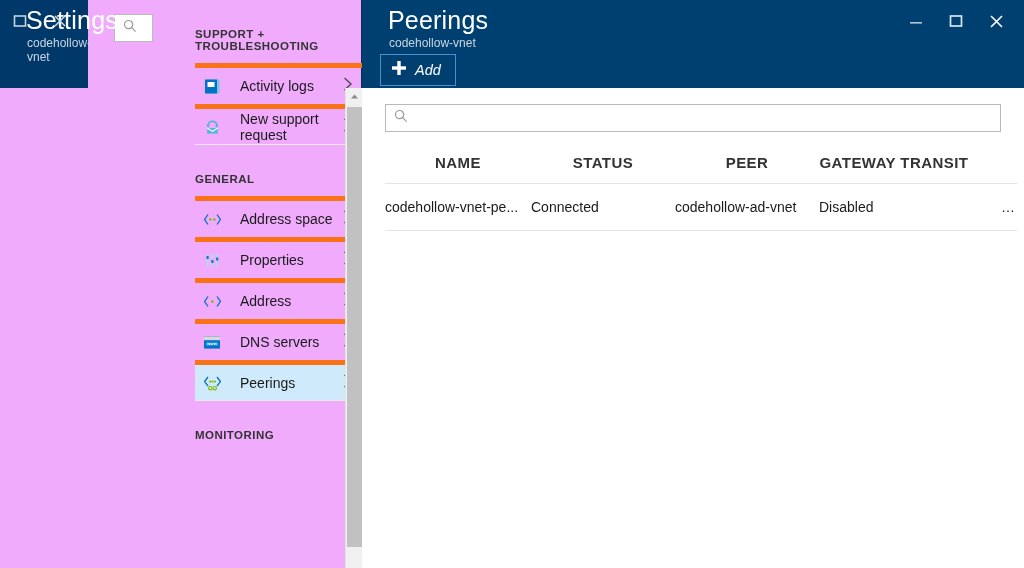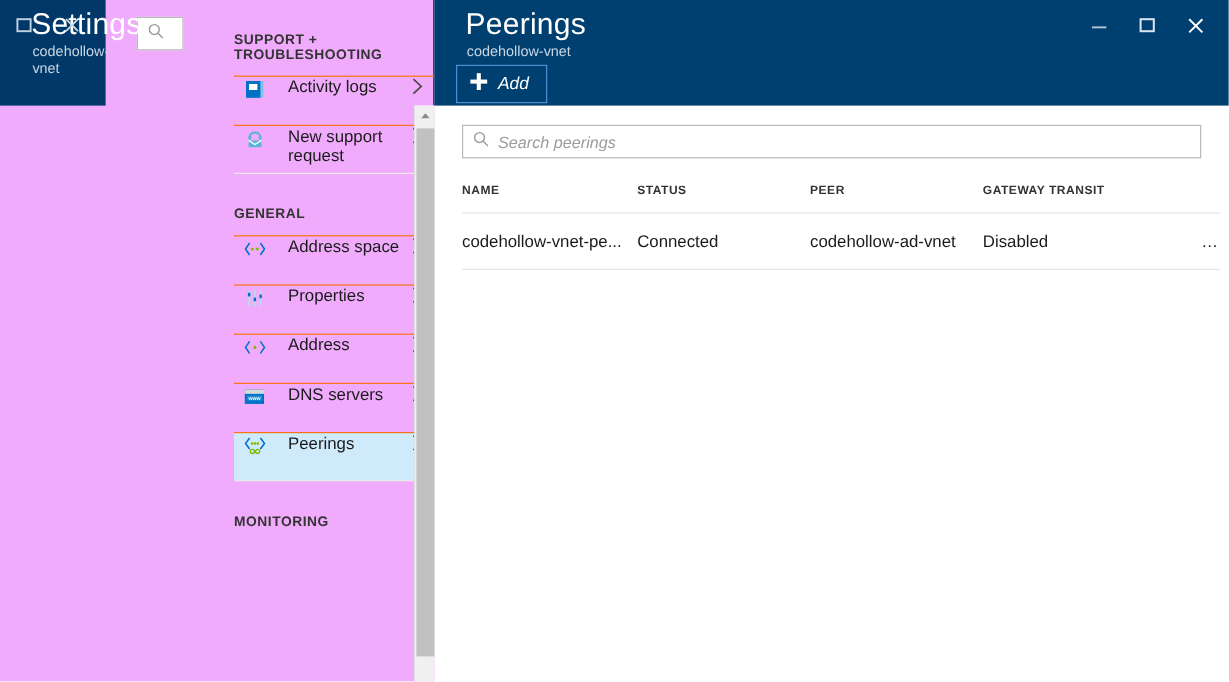--- a/index.html
+++ b/index.html
@@ -61,22 +61,22 @@
   
   .settings-scroll {
     flex: 1 1 auto; position: relative; overflow: hidden;
     padding-left: 26px; 
   }
   .section-head {
     font-size: 11.5px; font-weight: 700; color: #333333;
     letter-spacing: .45px; padding-top: 28px; padding-bottom: 11px;
   }
   .s-item {
-    height: 41px; display: flex; align-items: flex-start;
-    border-top: 1px solid #f97316;
+    height: 41px; display: flex; align-items: center;
+    border-top: 5px solid #f97316;
     cursor: pointer; position: relative;
     padding-left: 4px;
   }
   .s-item:last-child { border-bottom: 1px solid #eaeaea; }
   .s-item.selected { background: #cfeafa; }
   .s-item .ico {
     width: 26px; flex: 0 0 26px; height: 20px;
     display: flex; align-items: center; justify-content: center;
     margin-right: 15px;
   }
@@ -129,21 +129,21 @@
   .search-peer .mag { margin-right: 7px; }
   .search-peer input {
     border: 0; outline: 0; flex: 1 1 auto;
     font-family: "Liberation Sans", sans-serif;
     font-size: 13.5px; font-style: italic; color: #6b6b6b; background: transparent;
   }
   .search-peer input::placeholder { color: #9b9b9b; font-style: italic; opacity: 1; }
 
   table.peer-table { width: 100%; border-collapse: collapse; table-layout: fixed; }
   table.peer-table th {
-    text-align: left; font-size: 10px; font-weight: 700; color: #333;
+    text-align: center; font-size: 15px; font-weight: 700; color: #333;
     letter-spacing: .45px; padding: 0 0 12px 0;
     border-bottom: 1px solid #e4e4e4;
   }
   table.peer-table td {
     font-size: 14px; color: #1a1a1a; padding: 15px 0 15px 0;
     border-bottom: 1px solid #e4e4e4;
     white-space: nowrap; overflow: hidden; text-overflow: ellipsis;
   }
   td.ell { text-align: right; padding-right: 10px; color:#333; letter-spacing:2px; cursor:pointer;}
   .col-name { width: 146px; }
@@ -384,21 +384,20 @@
 
     <div class="right-body">
 
       <div class="search-peer">
         <span class="mag">
           <svg width="14" height="14" viewBox="0 0 14 14">
               <circle cx="5.6" cy="5.6" r="4.1" fill="none" stroke="#9b9b9b" stroke-width="1.2"></circle>
               <path d="M8.7 8.7 L12.6 12.6" stroke="#9b9b9b" stroke-width="1.2"></path>
             </svg>
         </span>
-        <input type="text" placeholder="Search peerings" style="">
       </div>
 
       <table class="peer-table">
         <thead>
           <tr>
             <th class="col-name">NAME</th>
             <th class="col-status">STATUS</th>
             <th class="col-peer">PEER</th>
             <th class="col-gw">GATEWAY TRANSIT</th>
             <th class="col-act"></th>

